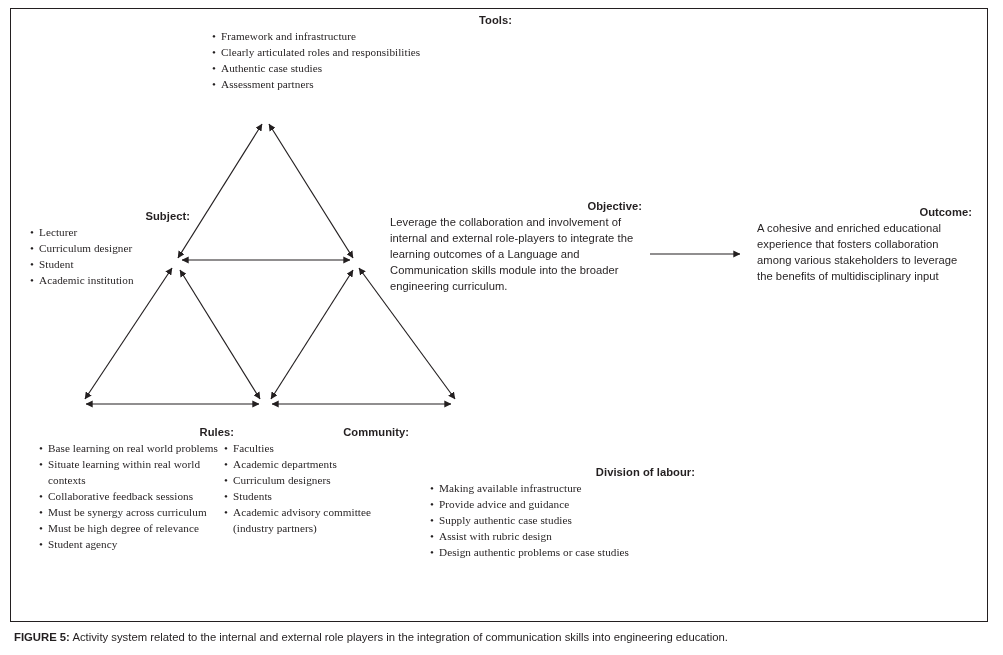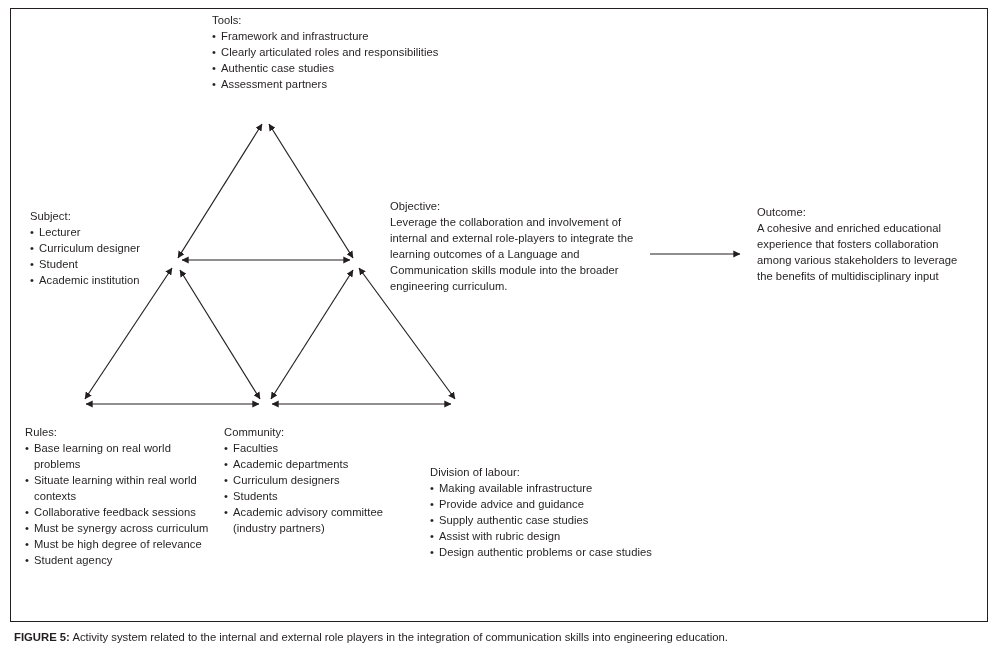--- a/index.html
+++ b/index.html
@@ -34,50 +34,52 @@
     pointer-events: none;
   }
   .node-block {
     position: absolute;
     font-size: 11.2px;
     line-height: 16px;
     color: #231f20;
     letter-spacing: 0.05px;
   }
   .node-title {
-    font-weight: normal;
+    font-weight: bold;
     display: block;
     margin-bottom: 0px;
+    text-align: right;
   }
   .node-body {
     display: block;
   }
   ul.node-list {
     list-style: none;
     margin: 0;
     padding: 0;
   }
   ul.node-list li {
     position: relative;
     padding-left: 9px;
     margin: 0;
+    font-family: Liberation Serif, serif;
   }
   ul.node-list li::before {
     content: "\2022";
     position: absolute;
     left: 0;
     top: 0;
   }
 
   
   #block-tools     { left: 212px; top: 12px;  width: 300px; }
   #block-subject   { left: 30px;  top: 208px; width: 160px; }
   #block-objective { left: 390px; top: 198px; width: 252px; }
   #block-outcome   { left: 757px; top: 204px; width: 215px; }
-  #block-rules     { left: 25px;  top: 424px; width: 195px; }
+  #block-rules     { left: 39px;  top: 424px; width: 195px; }
   #block-community { left: 224px; top: 424px; width: 185px; }
   #block-division  { left: 430px; top: 424px; width: 265px; margin-top: 40px; }
 
   #figure-caption {
     position: absolute;
     left: 14px;
     top: 630px;
     width: 960px;
     font-size: 11.3px;
     line-height: 15px;

